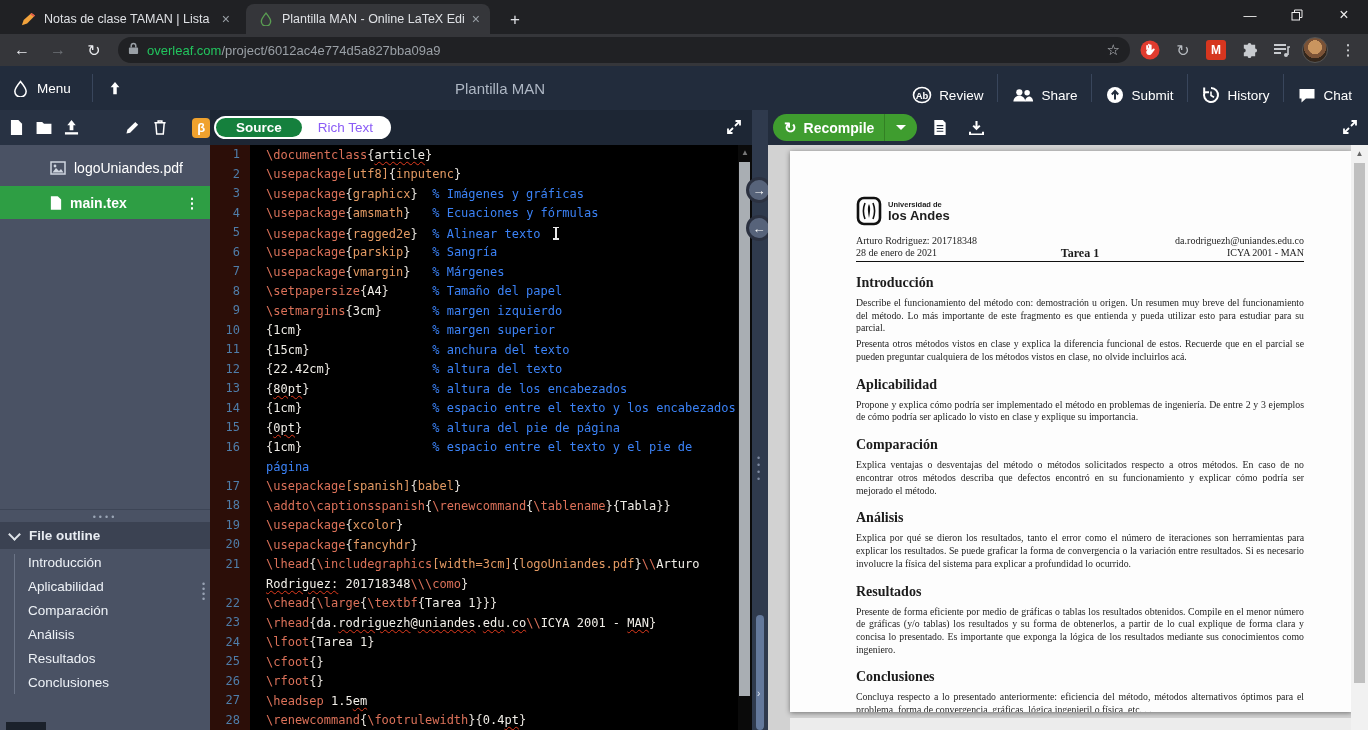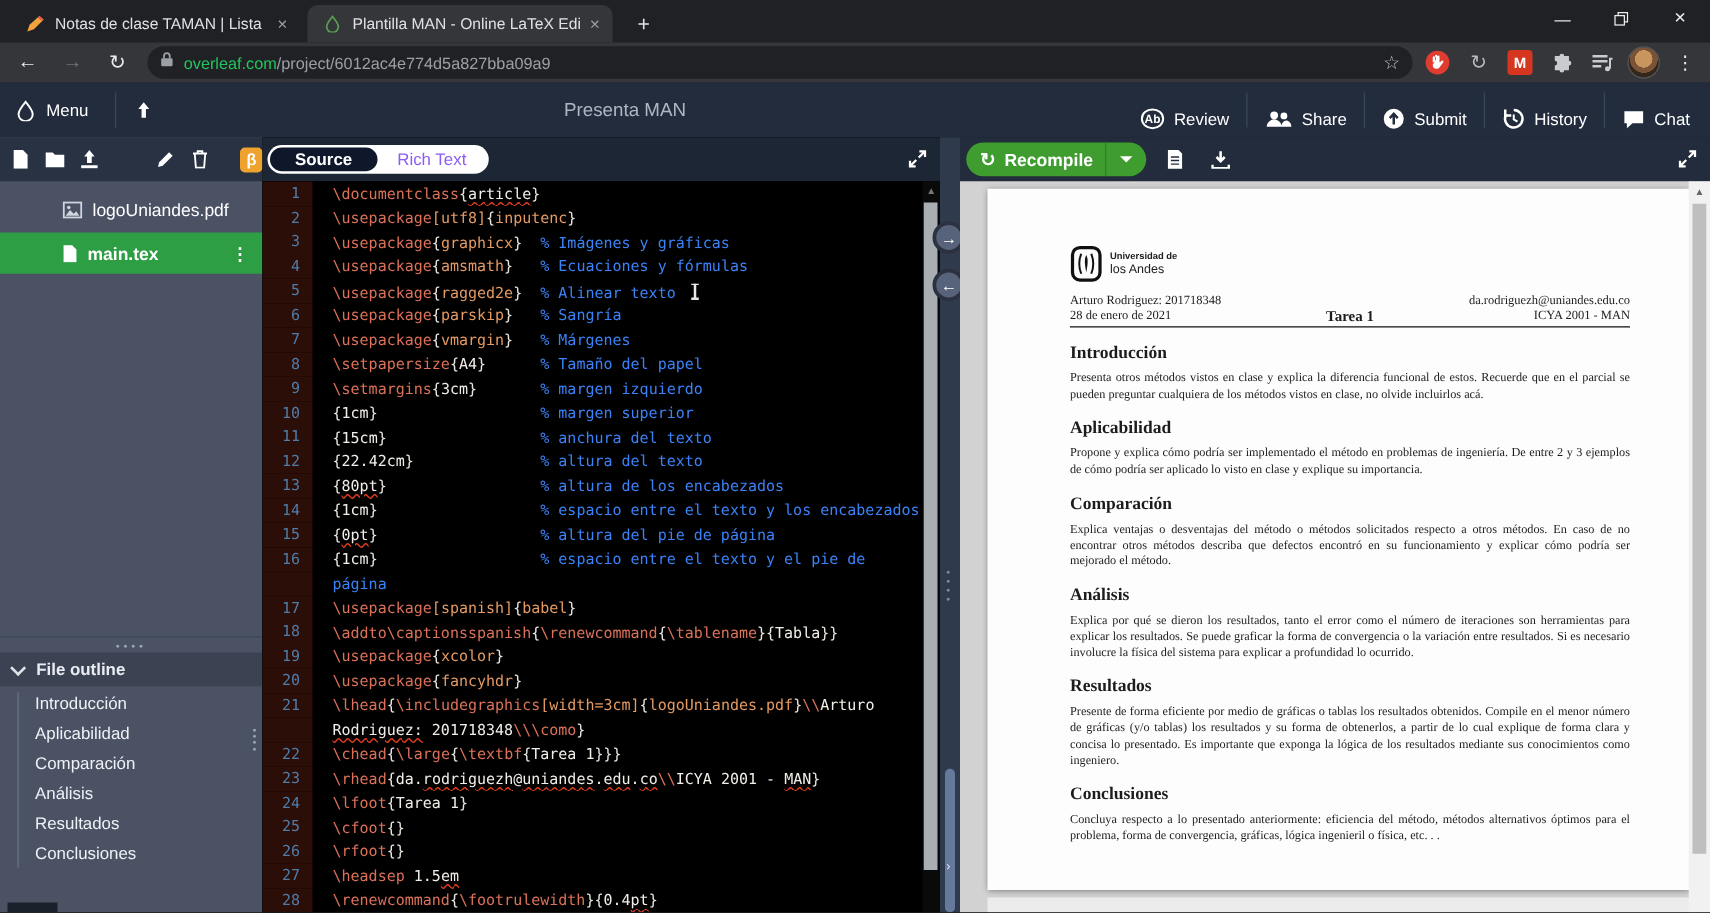--- a/index.html
+++ b/index.html
@@ -50,21 +50,21 @@
   #outline-list{position:absolute;left:0;top:441px;width:210px;}
   #outline-list{border-left:0;}
   .ol-item{height:24px;line-height:24px;color:#eef2f7;font-size:13.5px;padding-left:28px;position:relative;}
   #outline-guide{position:absolute;left:14px;top:444px;width:1px;height:140px;background:#6b7486;}
   #panel-grip{position:absolute;left:202px;top:472px;color:#98a2b3;font-size:9px;line-height:5px;text-align:center;}
   #status-stub{position:absolute;left:6px;top:612px;width:40px;height:8px;background:#1b212b;}
   
   #editor{position:absolute;left:210px;top:0;width:542px;height:620px;background:#000;}
   #edtoolbar{position:absolute;left:0;top:0;width:542px;height:35px;background:#1d2634;display:flex;align-items:center;}
   #modetoggle{display:flex;background:#fff;border-radius:14px;margin-left:4px;padding:2px;font-size:13.5px;font-weight:bold;}
-  #mode-source{background:#0f172a;color:#fff;border-radius:12px;padding:2px 20px;}
+  #mode-source{background:#15803d;color:#fff;border-radius:12px;padding:2px 20px;}
   #mode-rich{color:#8b5cf6;padding:2px 16px;font-weight:normal;}
   #ed-expand{position:absolute;right:10px;top:9px;}
   #code{position:absolute;left:0;top:35px;width:528px;height:585px;background:#000;overflow:hidden;}
   .code-row{display:flex;height:19.5px;align-items:center;}
   .ln{width:40px;flex:none;background:#2c0e08;color:#4f7da9;font:12px "DejaVu Sans Mono",monospace;text-align:right;padding-right:10px;box-sizing:border-box;height:19.5px;line-height:19.5px;position:relative;}
   .lc{white-space:pre;font:12px "DejaVu Sans Mono",monospace;padding-left:16px;}
   .tok-k{color:#db7159;} .tok-a{color:#e39a63;} .tok-o{color:#e39a63;}
   .tok-b{color:#e8e4de;} .tok-t{color:#f1eee8;} .tok-c{color:#3b82f6;}
   .sq{text-decoration-line:underline;text-decoration-style:wavy;text-decoration-color:#e23b1e;text-decoration-thickness:1px;text-underline-offset:2px;}
   .ibeam{display:inline-block;width:2px;height:13px;background:#e8e8e8;margin-left:14px;position:relative;top:2px;}
@@ -86,21 +86,21 @@
   #recompile .ric{margin:0 7px 0 11px;font-size:15px;font-weight:bold;}
   #recompile .rdiv{width:1px;height:27px;background:#338024;margin-left:10px;}
   #recompile .caret{width:0;height:0;border-left:5px solid transparent;border-right:5px solid transparent;border-top:5px solid #fff;margin:0 11px;}
   .pdfic{width:26px;height:26px;display:flex;align-items:center;justify-content:center;margin-left:10px;}
   #pdf-expand{position:absolute;right:10px;top:9px;}
   #pdfview{position:absolute;left:0;top:35px;width:600px;height:585px;background:#d2d2d2;overflow:hidden;}
   #page{position:absolute;left:22px;top:6px;width:562px;height:561px;background:#fdfdfd;box-shadow:0 1px 5px rgba(0,0,0,.45);overflow:hidden;padding:45px 48px 0 66px;box-sizing:border-box;font-family:"Liberation Serif",serif;color:#1c1c1c;}
   #page2{position:absolute;left:22px;top:573px;width:562px;height:12px;background:#ececec;}
   #logo-row{display:flex;align-items:center;gap:6px;}
   #logo-text .lt1{font-size:7.5px;font-weight:bold;font-family:"Liberation Sans",sans-serif;line-height:8px;}
-  #logo-text .lt2{font-size:10px;font-weight:normal;font-family:"Liberation Sans",sans-serif;line-height:13px;}
+  #logo-text .lt2{font-size:13px;font-weight:bold;font-family:"Liberation Sans",sans-serif;line-height:13px;}
   #pdf-hinfo{margin-top:9px;font-size:10px;}
   .hrow{display:flex;line-height:12px;}
   .hrow span{flex:1;}
   .hc{text-align:center;font-weight:bold;font-size:12px;}
   .hr1 .hl{flex:1.2;} .hr{text-align:right;}
   #pdf-rule{border-bottom:1.5px solid #111;margin-top:2px;}
   .pdf-h{font-size:14px;font-weight:bold;margin:13px 0 6px 0;}
   .pdf-p{font-size:9.8px;line-height:1.3;text-align:justify;margin:0 0 3px 0;}
   #pdf-scroll{position:absolute;right:0;top:0;width:17px;height:585px;background:#f1f1f1;}
   #pdf-scroll .arr{display:block;text-align:center;color:#666;font-size:8px;margin-top:4px;}
@@ -190,21 +190,21 @@
           <path d="M12 2C7 8 4 12 4 16a8 8 0 0 0 16 0c0-4-3-8-8-14z" fill="none" stroke="#fff" stroke-width="2.2"></path>
         </svg>
       <span>Menu</span>
     </div>
     <div class="hsep" style="left:92px;"></div>
     <div class="hbtn" style="position:absolute;left:96px;">
       <svg width="14" height="16" viewBox="0 0 16 16">
           <path d="M8 1l5 6H10v8H6V7H3z" fill="#fff"></path>
         </svg>
     </div>
-    <div id="proj-title">Presenta MAN</div>
+    <div id="proj-title">Plantilla MAN</div>
     <div id="hdr-actions">
       <div class="hbtn">
         <svg width="20" height="20" viewBox="0 0 20 20">
             <ellipse cx="10" cy="10" rx="8.5" ry="7.5" fill="none" stroke="#fff" stroke-width="1.6"></ellipse>
             <text x="10" y="13.5" font-size="9.5" fill="#fff" text-anchor="middle" font-family="sans-serif" font-weight="bold">Ab</text>
           </svg>
         <span>Review</span>
       </div>
       <div class="sep"></div>
       <div class="hbtn">
@@ -506,20 +506,21 @@
             </div>
             <div class="hrow">
               <span>28 de enero de 2021</span>
               <span class="hc">Tarea 1</span>
               <span class="hr">ICYA 2001 - MAN</span>
             </div>
             <div id="pdf-rule"></div>
           </div>
           <div id="pdf-sections">
               <div class="pdf-h">Introducción</div>
+              <p class="pdf-p">Describe el funcionamiento del método con: demostración u origen. Un resumen muy breve del funcionamiento del método. Lo más importante de este fragmento es que entienda y pueda utilizar esto para estudiar para su parcial.</p>
               <p class="pdf-p">Presenta otros métodos vistos en clase y explica la diferencia funcional de estos. Recuerde que en el parcial se pueden preguntar cualquiera de los métodos vistos en clase, no olvide incluirlos acá.</p>
               <div class="pdf-h">Aplicabilidad</div>
               <p class="pdf-p">Propone y explica cómo podría ser implementado el método en problemas de ingeniería. De entre 2 y 3 ejemplos de cómo podría ser aplicado lo visto en clase y explique su importancia.</p>
               <div class="pdf-h">Comparación</div>
               <p class="pdf-p">Explica ventajas o desventajas del método o métodos solicitados respecto a otros métodos. En caso de no encontrar otros métodos describa que defectos encontró en su funcionamiento y explicar cómo podría ser mejorado el método.</p>
               <div class="pdf-h">Análisis</div>
               <p class="pdf-p">Explica por qué se dieron los resultados, tanto el error como el número de iteraciones son herramientas para explicar los resultados. Se puede graficar la forma de convergencia o la variación entre resultados. Si es necesario involucre la física del sistema para explicar a profundidad lo ocurrido.</p>
               <div class="pdf-h">Resultados</div>
               <p class="pdf-p">Presente de forma eficiente por medio de gráficas o tablas los resultados obtenidos. Compile en el menor número de gráficas (y/o tablas) los resultados y su forma de obtenerlos, a partir de lo cual explique de forma clara y concisa lo presentado. Es importante que exponga la lógica de los resultados mediante sus conocimientos como ingeniero.</p>
               <div class="pdf-h">Conclusiones</div>

